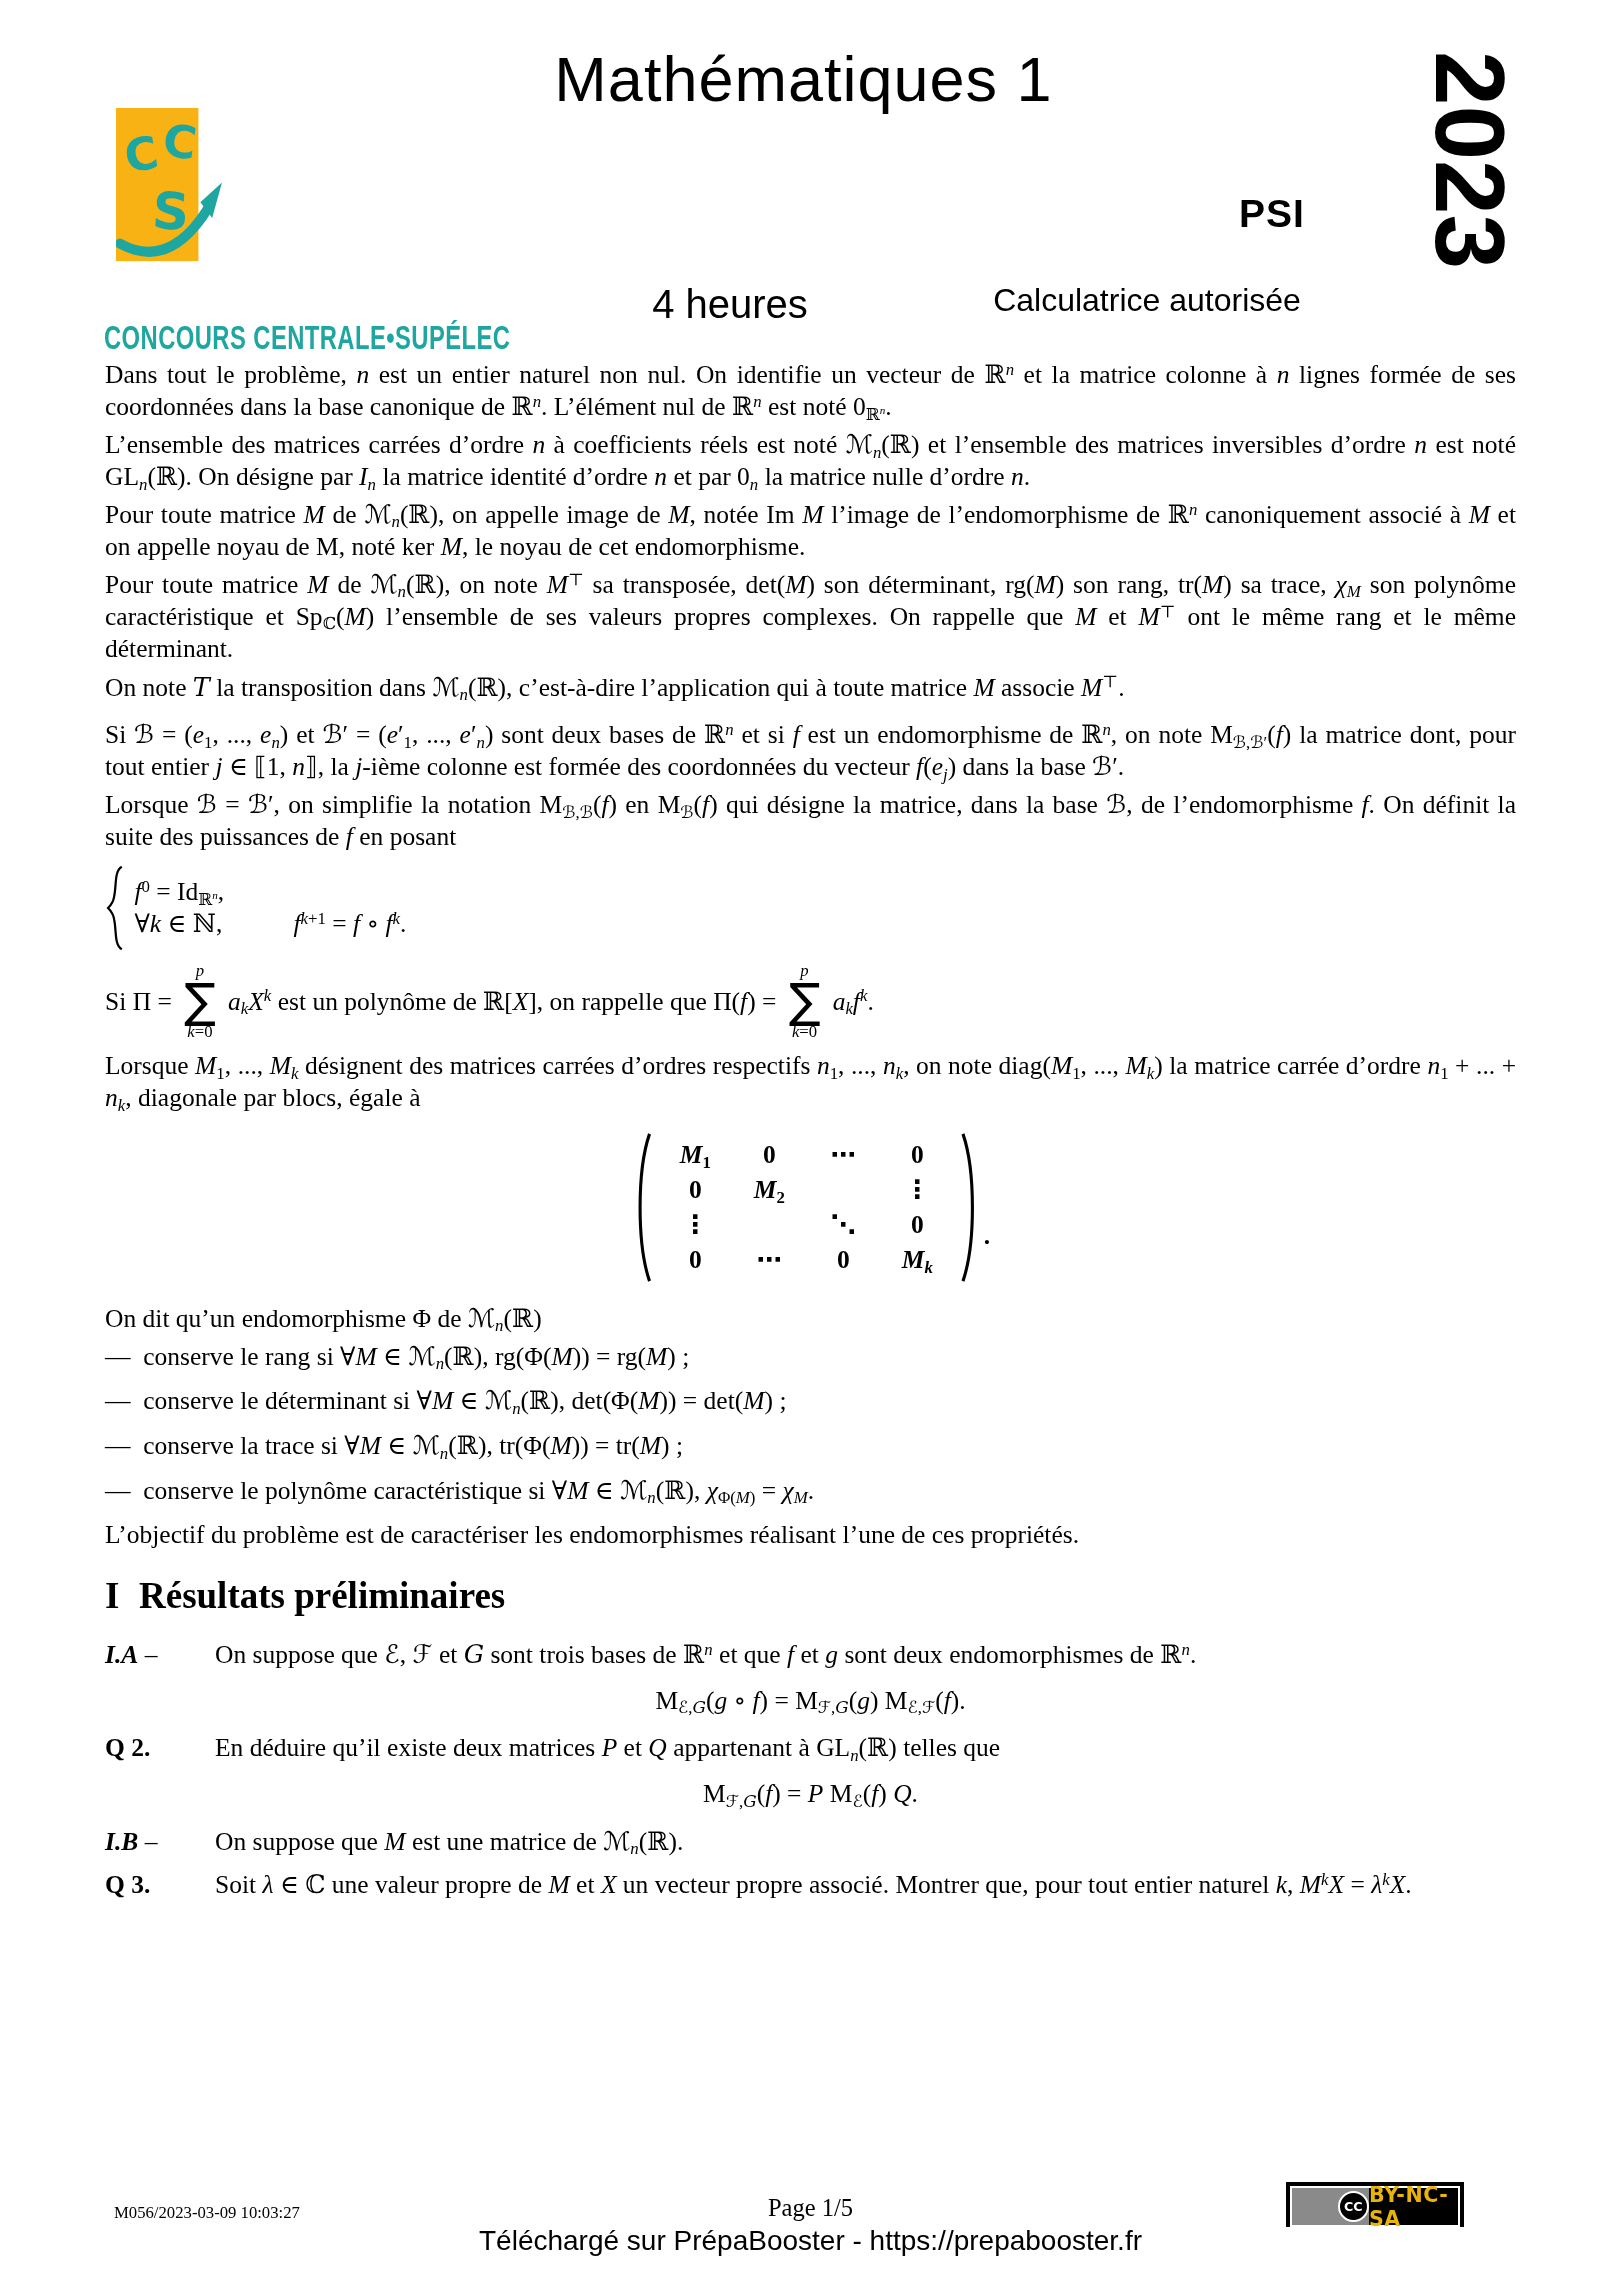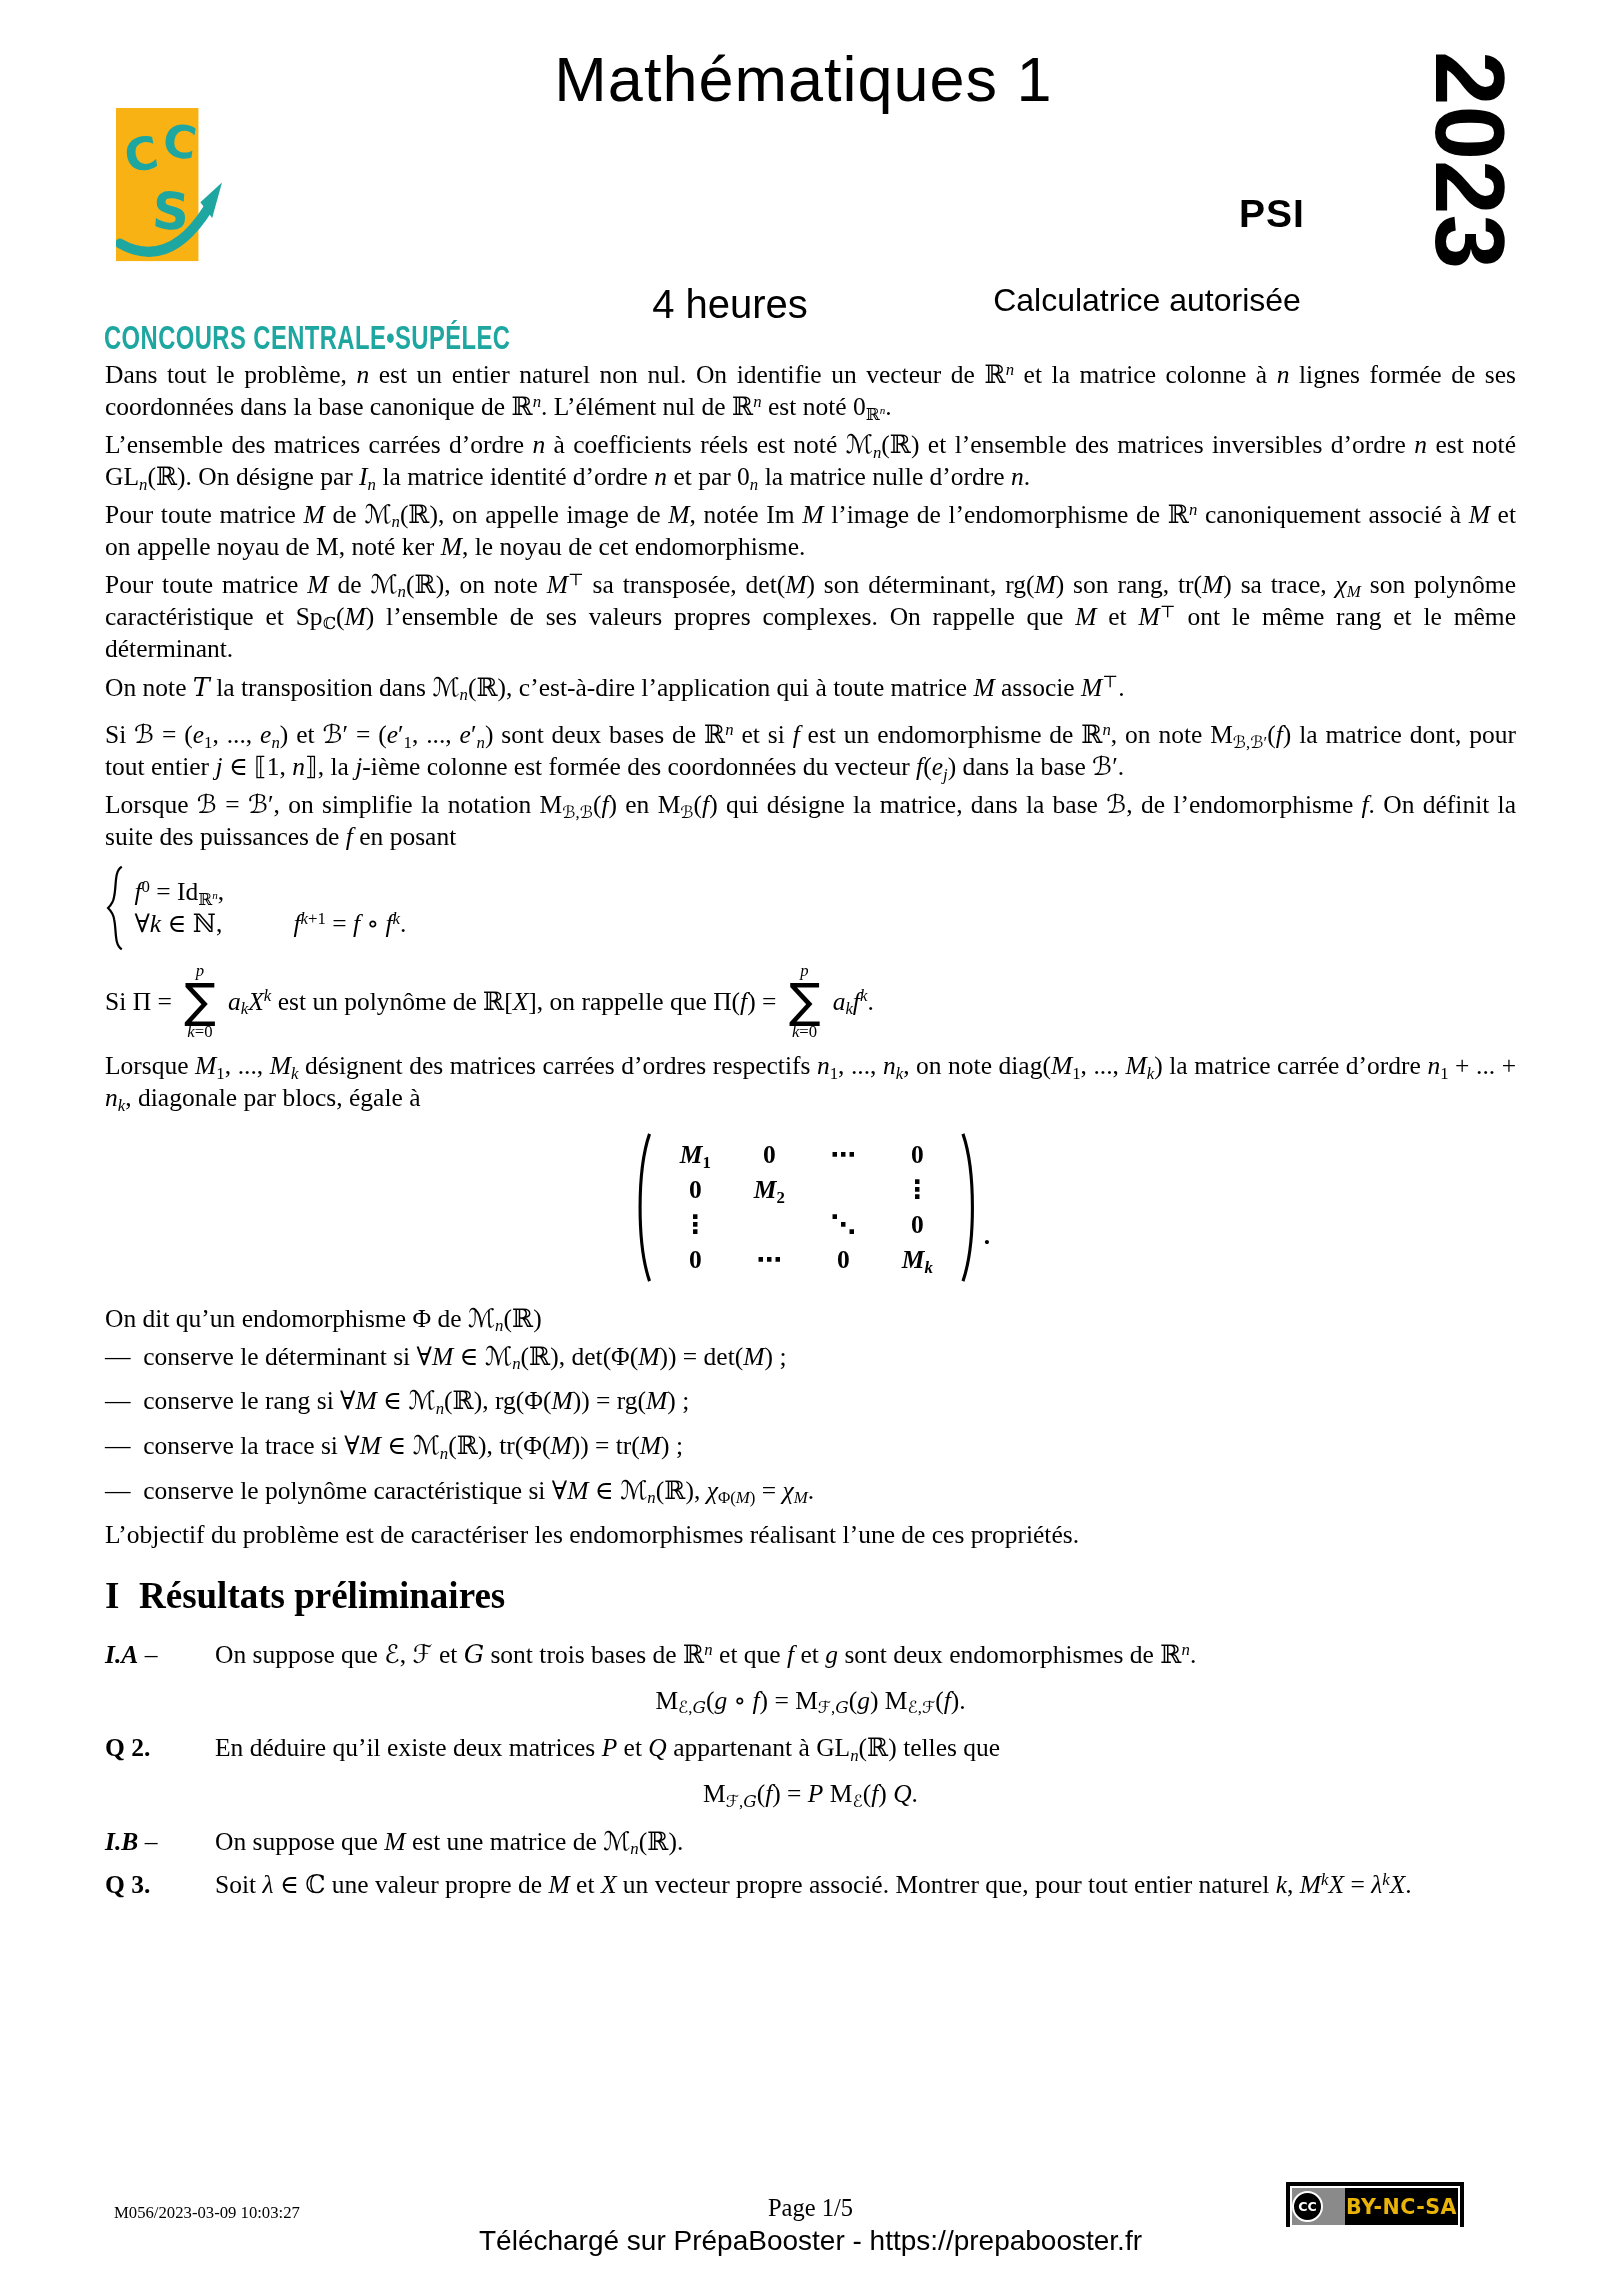--- a/index.html
+++ b/index.html
@@ -69,21 +69,21 @@
   .sec .secnum{margin-right:19.6px;}
   
   .qrow{margin:11.8px 0 9.8px 0;}
   .qlabel{display:inline-block;width:110px;}
   .dmath{text-align:center;margin:13.7px 0 15.7px 0;}
   
   .f-doc{position:absolute;left:114px;top:2203px;font-size:16.7px;}
   .f-page{position:absolute;left:0;right:0;top:2194px;text-align:center;font-size:24.5px;}
   .f-badge{position:absolute;left:1286px;top:2182px;width:178px;height:45px;background:#000;box-sizing:border-box;padding:3.9px;}
   .f-badge-in{border:2px solid #fff;height:100%;display:flex;align-items:stretch;}
-  .cc-left{width:53px;background:#8a8a8a;display:flex;align-items:center;justify-content:flex-start;}
+  .cc-left{width:53px;background:#8a8a8a;display:flex;align-items:center;justify-content:flex-end;padding-left:24px;}
   .cc-circle{width:27.4px;height:27.4px;border-radius:50%;background:#000;border:2px solid #fff;color:#fff;
     font-family:"DejaVu Sans",sans-serif;font-weight:bold;font-size:12.7px;display:flex;align-items:center;justify-content:center;}
   .cc-text{flex:1;display:flex;align-items:center;justify-content:center;color:#eab308;
     font-family:"DejaVu Sans",sans-serif;font-weight:bold;font-size:20.6px;letter-spacing:0.5px;}
   .f-dl{position:absolute;left:0;right:0;top:2225px;text-align:center;
     font-family:"Liberation Sans","DejaVu Sans",sans-serif;font-size:28px;}
 </style>
 </head>
 <body>
 
@@ -161,22 +161,22 @@
           <div><i>M<sub>k</sub></i></div>
         </div>
       <svg width="23.5" height="155" viewBox="0 0 22 160">
         <path d="M4 4 C 17 42, 17 118, 4 156" stroke="#000" stroke-width="3.2" fill="none"></path>
       </svg>
       <span class="msuf">.</span>
     </div>
 
     <p class="para">On dit qu’un endomorphisme Φ de ℳ<sub><i>n</i></sub>(ℝ)</p>
     <div>
+        <div class="bullet">—&nbsp; conserve le rang si ∀<i>M</i> ∈ ℳ<sub><i>n</i></sub>(ℝ), rg(Φ(<i>M</i>)) = rg(<i>M</i>) ;</div>
         <div class="bullet">—&nbsp; conserve le déterminant si ∀<i>M</i> ∈ ℳ<sub><i>n</i></sub>(ℝ), det(Φ(<i>M</i>)) = det(<i>M</i>) ;</div>
-        <div class="bullet">—&nbsp; conserve le rang si ∀<i>M</i> ∈ ℳ<sub><i>n</i></sub>(ℝ), rg(Φ(<i>M</i>)) = rg(<i>M</i>) ;</div>
         <div class="bullet">—&nbsp; conserve la trace si ∀<i>M</i> ∈ ℳ<sub><i>n</i></sub>(ℝ), tr(Φ(<i>M</i>)) = tr(<i>M</i>) ;</div>
         <div class="bullet">—&nbsp; conserve le polynôme caractéristique si ∀<i>M</i> ∈ ℳ<sub><i>n</i></sub>(ℝ), <i>χ</i><sub>Φ(<i>M</i>)</sub> = <i>χ<sub>M</sub></i>.</div>
       </div>
     <p class="para">L’objectif du problème est de caractériser les endomorphismes réalisant l’une de ces propriétés.</p>
 
     <div class="sec">
       <span class="secnum">I</span><span>Résultats préliminaires</span>
     </div>
 
     <p class="qrow"><span class="qlabel"><b><i>I.A</i></b> –</span><span>On suppose que ℰ, ℱ et <span class="scr">G</span> sont trois bases de ℝ<sup><i>n</i></sup> et que <i>f</i> et <i>g</i> sont deux endomorphismes de ℝ<sup><i>n</i></sup>.</span></p>

